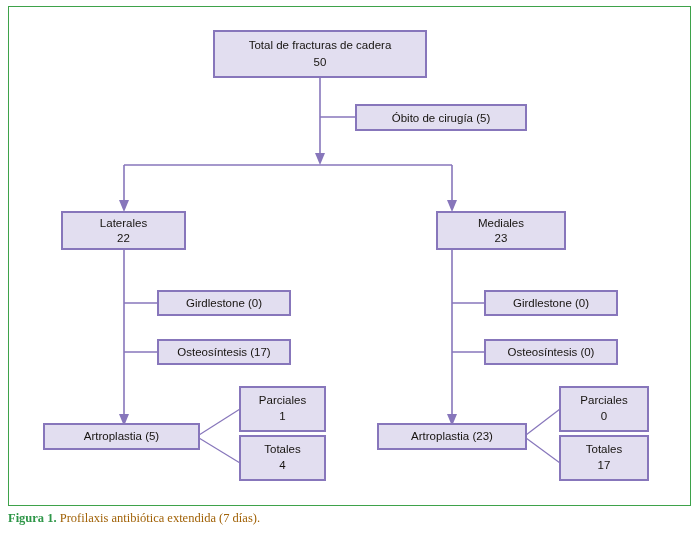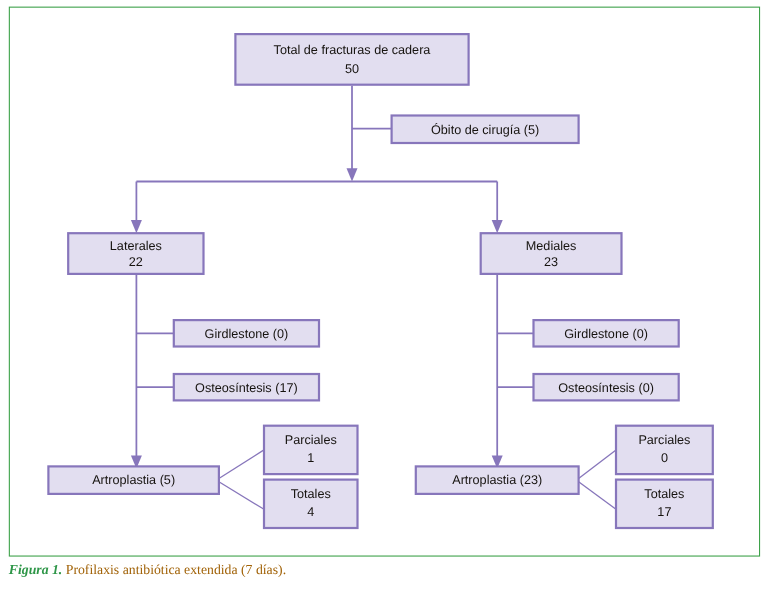--- a/index.html
+++ b/index.html
@@ -66,21 +66,20 @@
     width: 683px;
     font-family: "Liberation Serif", serif;
     font-size: 12.5px;
     color: #1a1a1a;
     line-height: 1.3;
   }
   #caption-label {
     color: #2e9648;
     font-weight: bold;
     font-family: "Liberation Serif", serif;
-    font-style: italic;
   }
   #caption-text {
     color: #a16207;
   }
 </style>
 </head>
 <body>
 
 <div id="figure-root">
 

